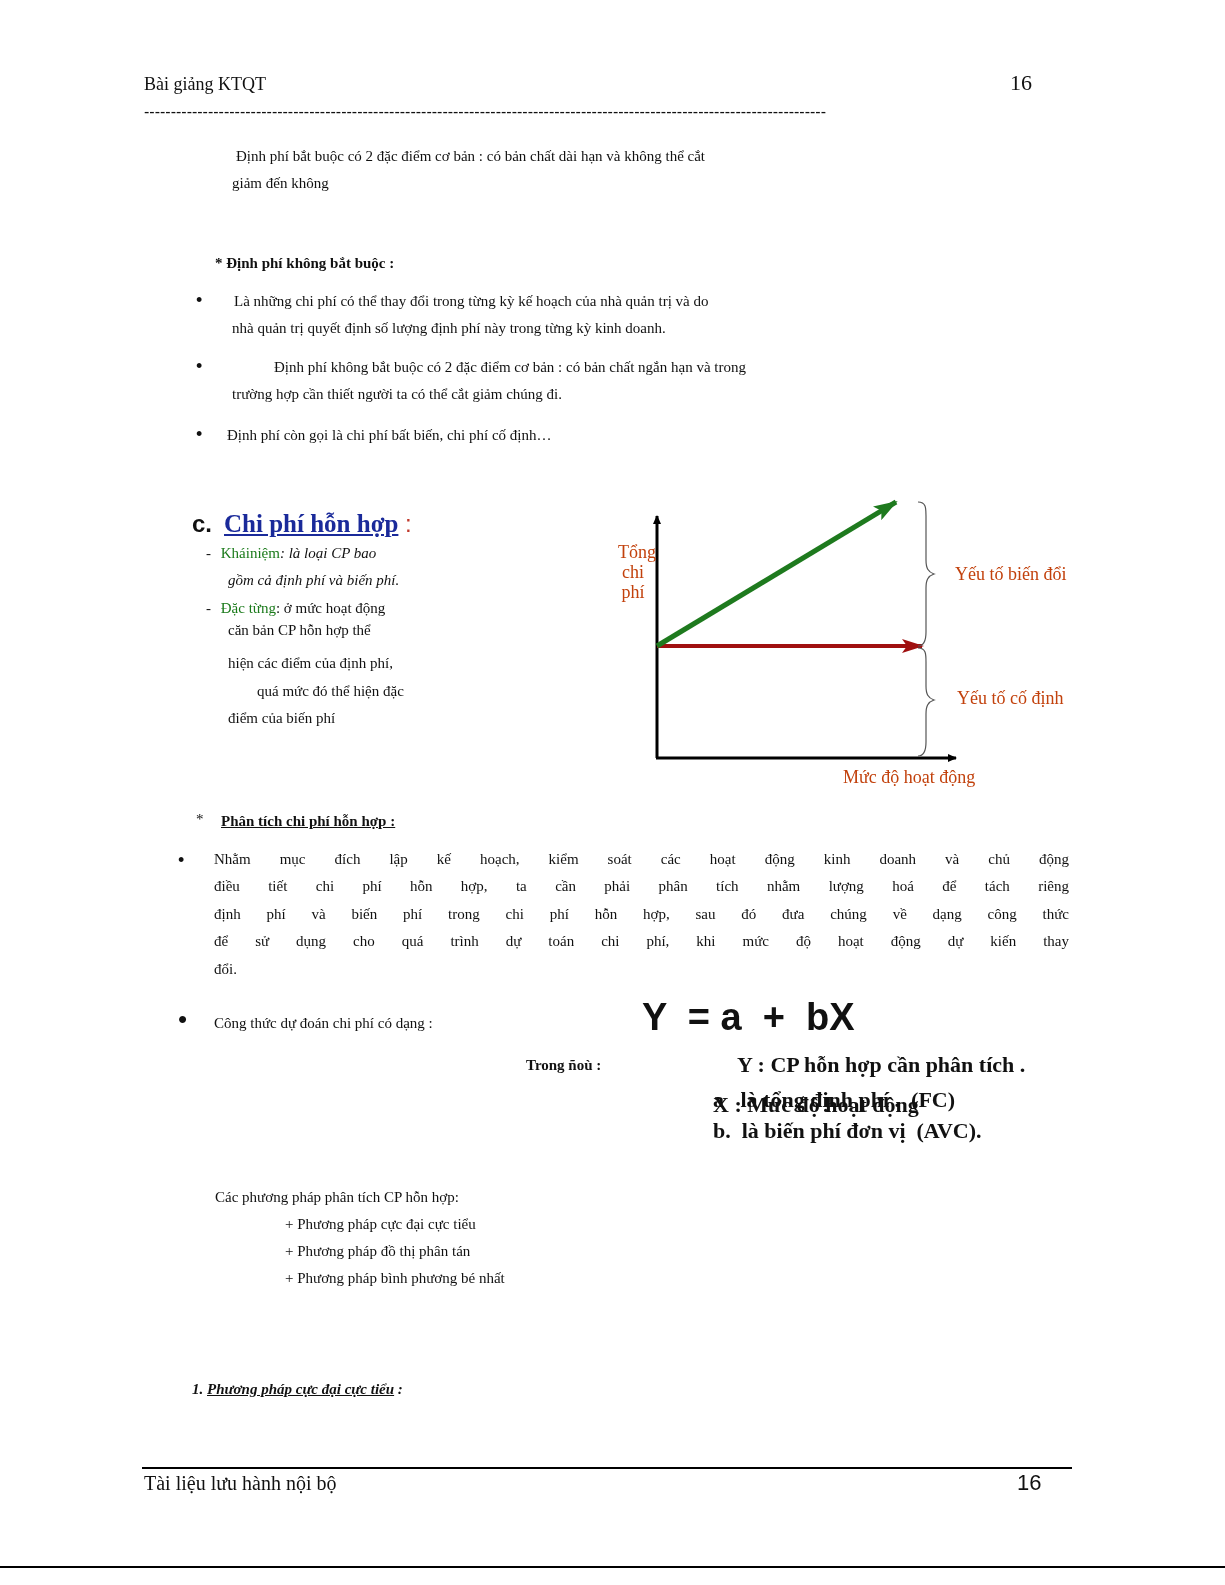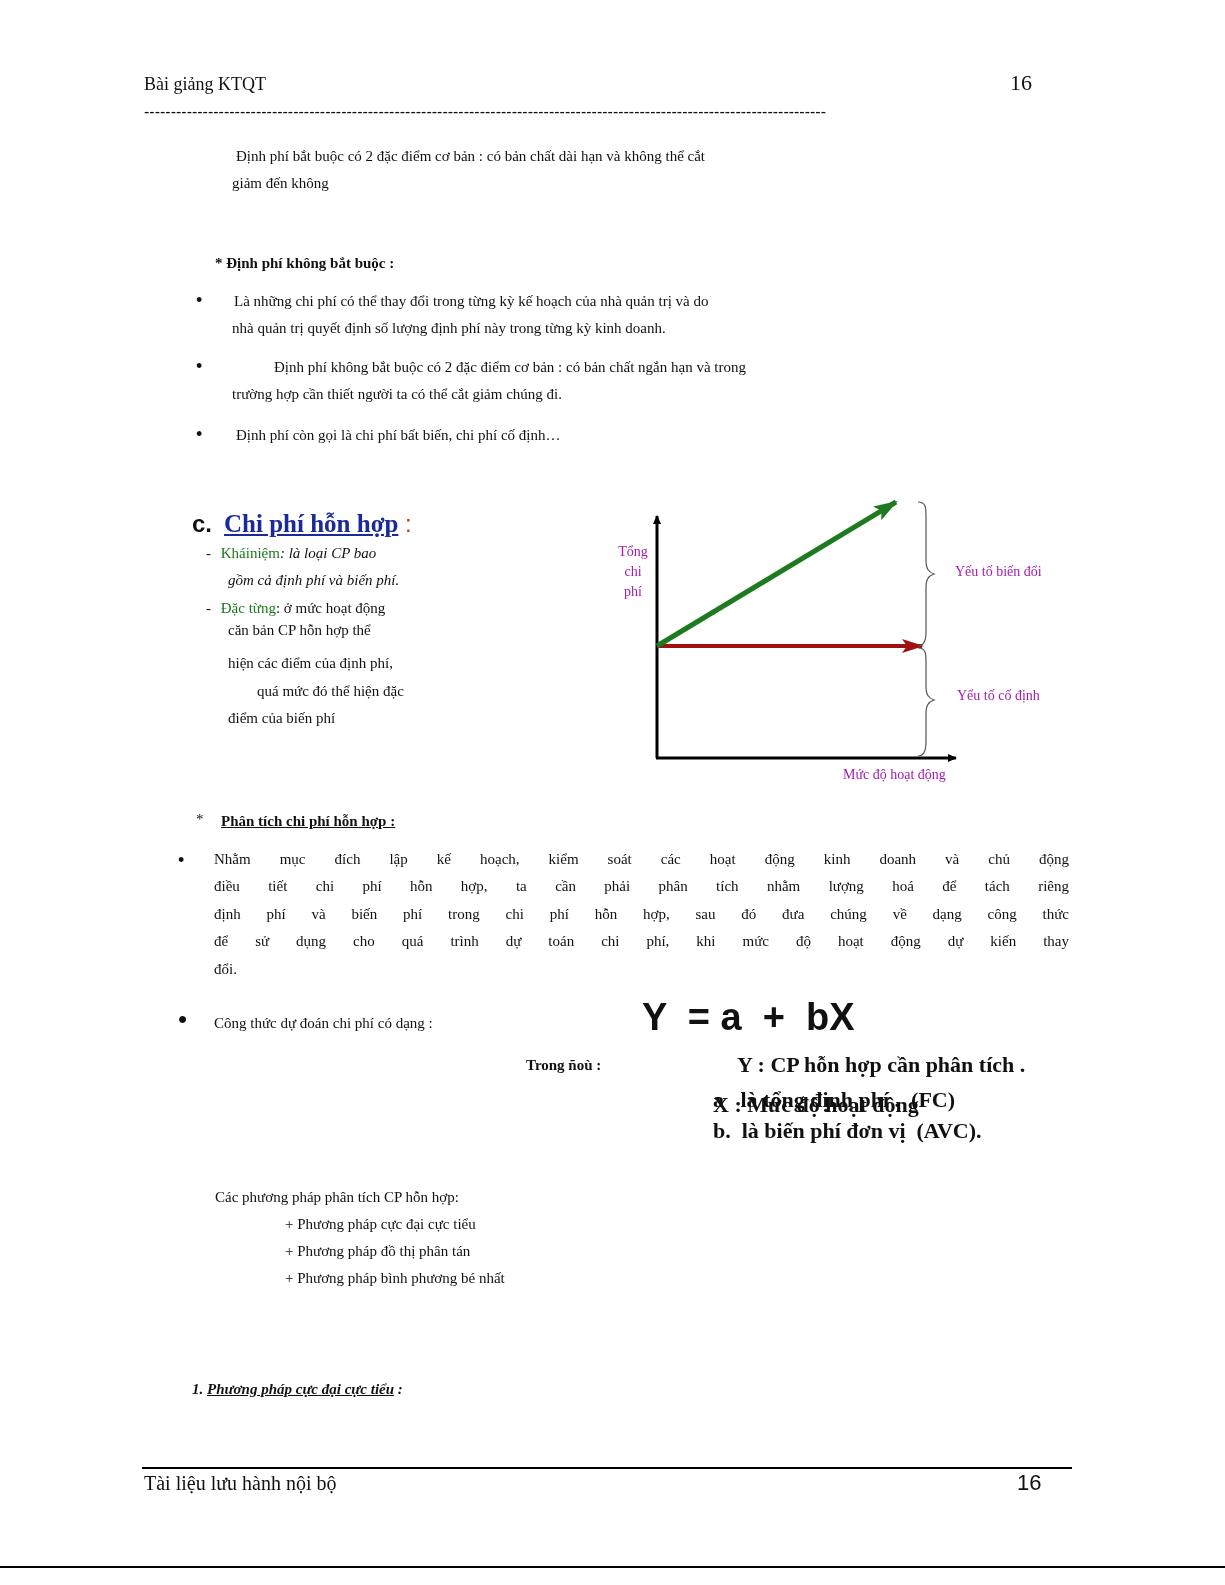--- a/index.html
+++ b/index.html
@@ -17,21 +17,21 @@
   .u { text-decoration: underline; }
   .green { color: #1a7a1a; }
   .navy { color: #1a2a9a; }
   .red { color: #c0392b; }
   .formula { font-family: "Liberation Sans", sans-serif; font-weight: bold; font-size: 38px; }
   .tn-bold { font-family: "Liberation Serif", serif; font-weight: bold; font-size: 22px; }
   .footer-line { left: 142px; top: 1467px; width: 930px; height: 2px; background: #000; }
   .footer-text { left: 144px; top: 1472px; font-size: 20px; }
   .footer-page { left: 1017px; top: 1470px; font-size: 22px; font-family: "Liberation Sans", sans-serif; }
   .bottom-line { left: 0; top: 1566px; width: 1225px; height: 2px; background: #000; }
-  .chart-label { font-family: "Liberation Serif", serif; font-size: 14px; color: #a21caf; }
+  .chart-label { font-family: "Liberation Serif", serif; font-size: 18px; color: #c2410c; }
 </style>
 </head>
 <body>
 
 <div class="abs serif-it hdr-title">Bài giảng  KTQT</div>
 <div class="abs hdr-page">16</div>
 <div class="abs hdr-dash">--------------------------------------------------------------------------------------------------------------------------------</div>
 
 <div class="abs p" style="left:236px; top:143px;">Định phí bắt buộc có 2 đặc điểm cơ bản : có bản chất dài hạn và không thể cắt</div>
 <div class="abs p" style="left:232px; top:170px;">giảm đến không</div>
@@ -40,21 +40,21 @@
 
 <div class="abs bullet" style="left:196px; top:290px;">•</div>
 <div class="abs p" style="left:234px; top:288px;">Là những chi phí có thể thay đổi trong từng kỳ kế hoạch của nhà quản trị và do</div>
 <div class="abs p" style="left:232px; top:315px;">nhà quản trị quyết định số lượng định phí này trong từng kỳ kinh doanh.</div>
 
 <div class="abs bullet" style="left:196px; top:356px;">•</div>
 <div class="abs p" style="left:234px; top:354px;margin-left:40px;">Định phí không bắt buộc có 2 đặc điểm cơ bản : có bản chất ngắn hạn và trong</div>
 <div class="abs p" style="left:232px; top:381px;">trường hợp cần thiết người ta có thể cắt giảm  chúng đi.</div>
 
 <div class="abs bullet" style="left:196px; top:424px;">•</div>
-<div class="abs p" style="left:236px; top:422px;">Định phí còn gọi là chi phí bất biến, chi phí cố định…</div>
+<div class="abs p" style="left:227px; top:422px;">Định phí còn gọi là chi phí bất biến, chi phí cố định…</div>
 
 <div class="abs" style="left:192px; top:510px; font-size:24px; line-height:28px;">
   <span class="sans bold">c.</span>
   <span class="serif bold u navy" style="margin-left:6px; font-size:25px;">Chi phí hỗn hợp</span><span class="sans red"> :</span>
 </div>
 
 <div class="abs p" style="left:206px; top:540px;">
   <span>-</span>
   <span class="green" style="margin-left:6px;">Kháiniệm</span><span style="font-style:italic;">: là loại CP bao</span>
 </div>

